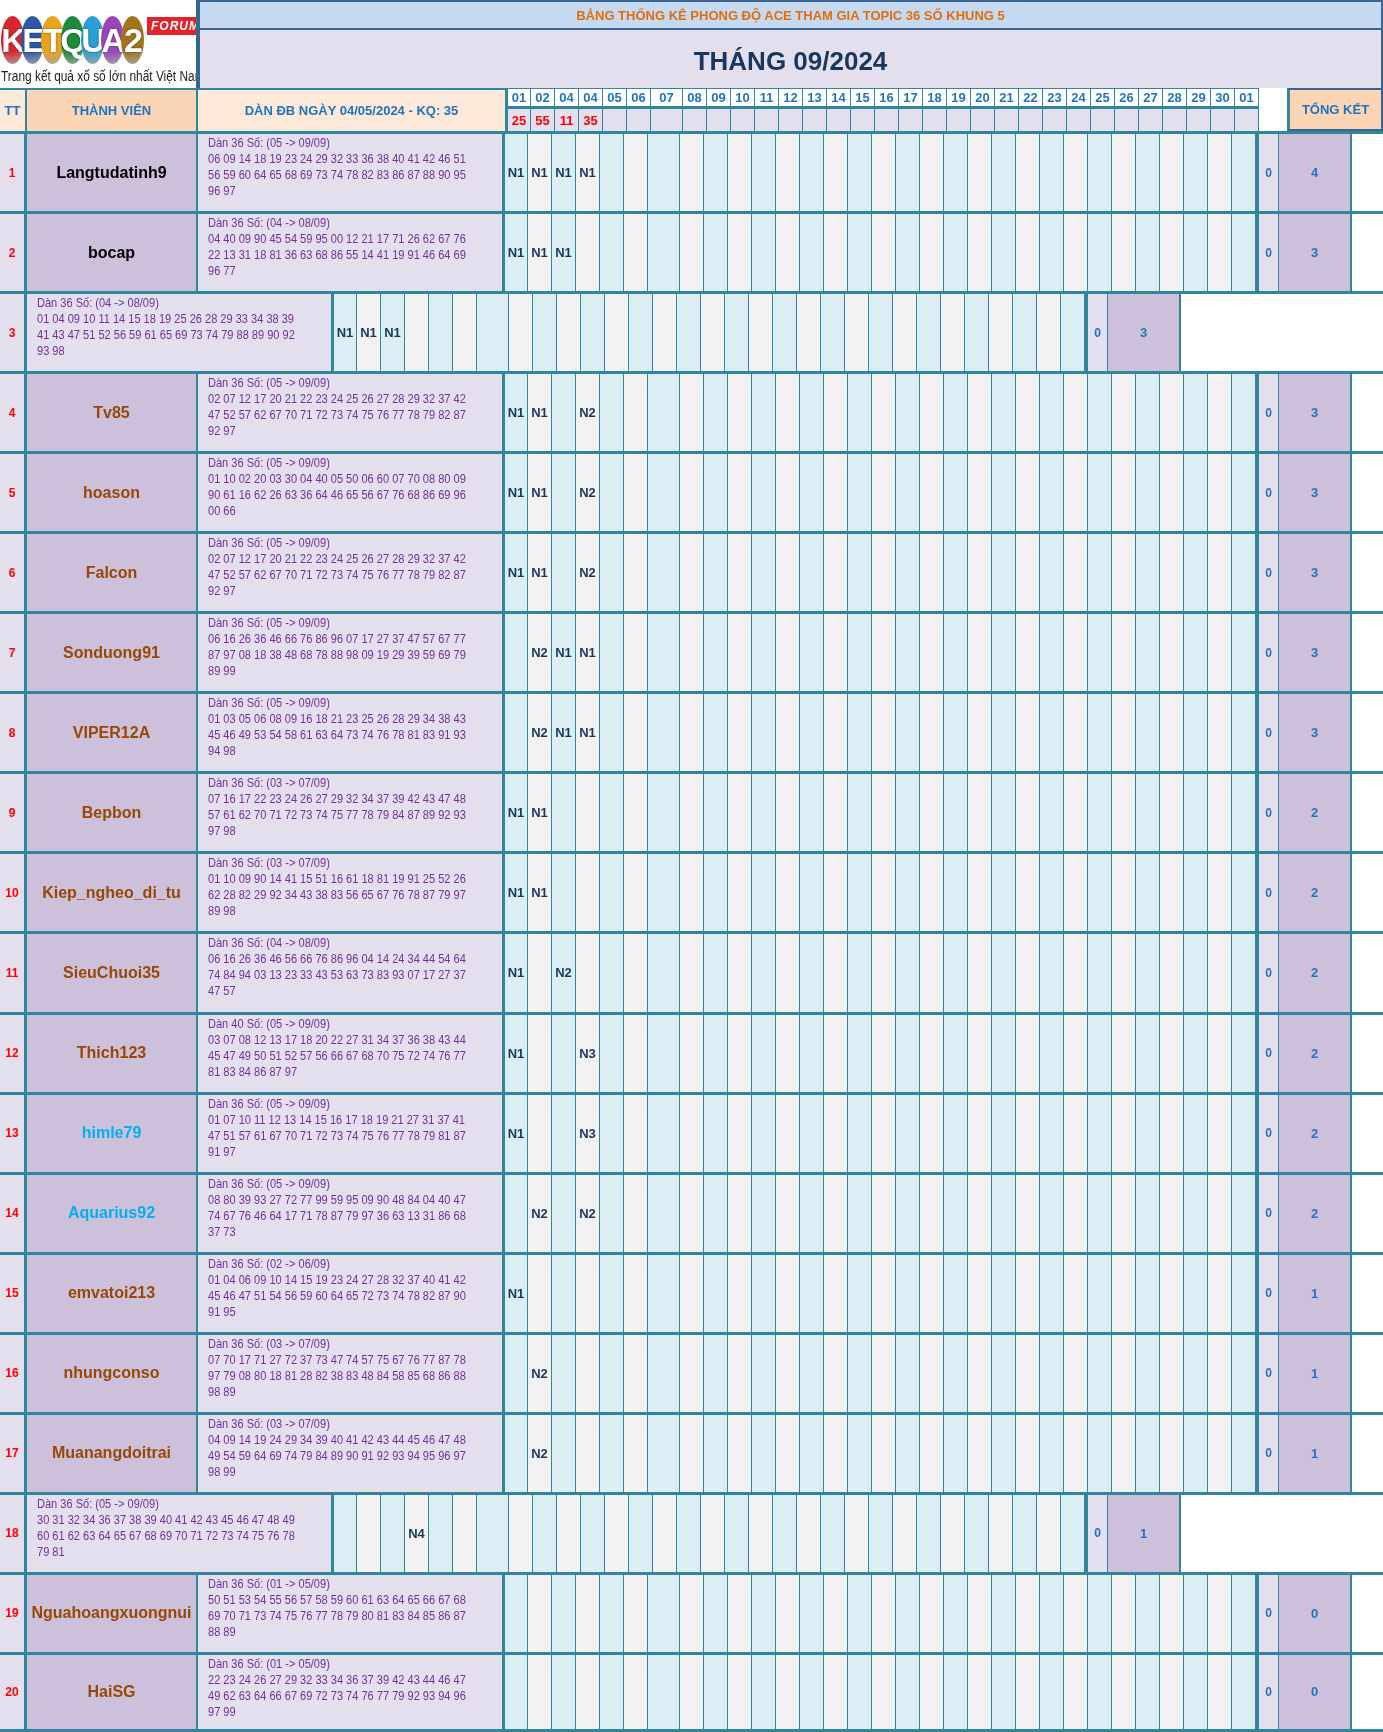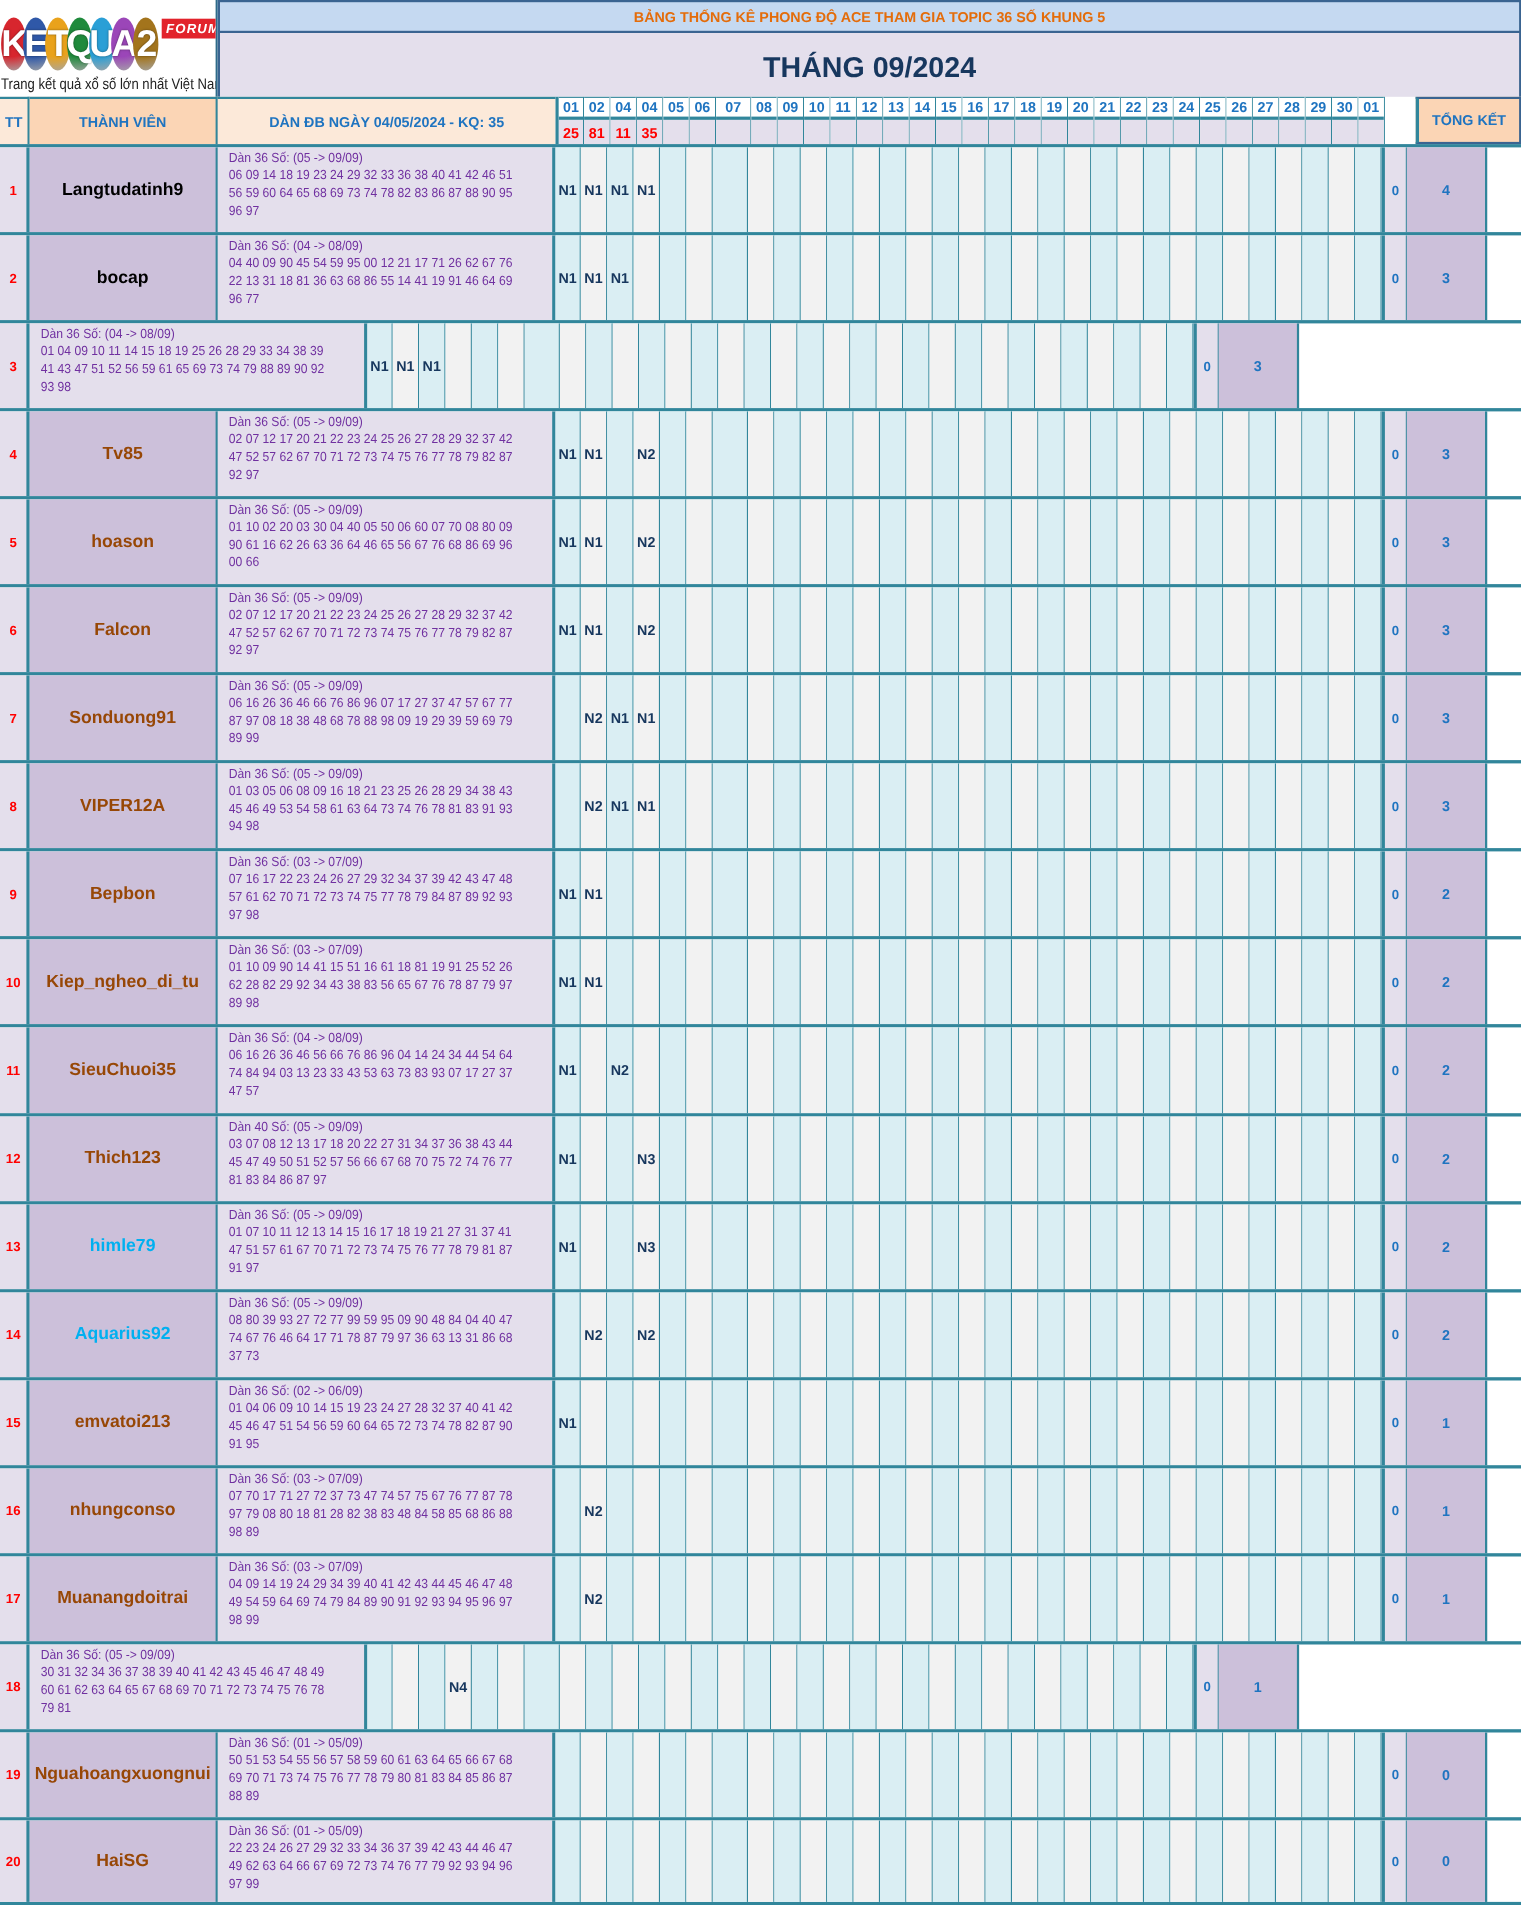--- a/index.html
+++ b/index.html
@@ -75,21 +75,21 @@
   <div class="hdr hdr-tt">TT</div>
   <div class="hdr hdr-member">THÀNH VIÊN</div>
   <div class="hdr hdr-dan">DÀN ĐB NGÀY 04/05/2024 - KQ: 35</div>
   <div class="days" id="days-header">
       <div class="day-col" style="width: 23px;">
         <div class="day-head">01</div>
         <div class="day-res">25</div>
       </div>
       <div class="day-col" style="width: 24px;">
         <div class="day-head">02</div>
-        <div class="day-res">81</div>
+        <div class="day-res">55</div>
       </div>
       <div class="day-col" style="width: 24px;">
         <div class="day-head">04</div>
         <div class="day-res">11</div>
       </div>
       <div class="day-col" style="width: 24px;">
         <div class="day-head">04</div>
         <div class="day-res">35</div>
       </div>
       <div class="day-col" style="width: 24px;">

